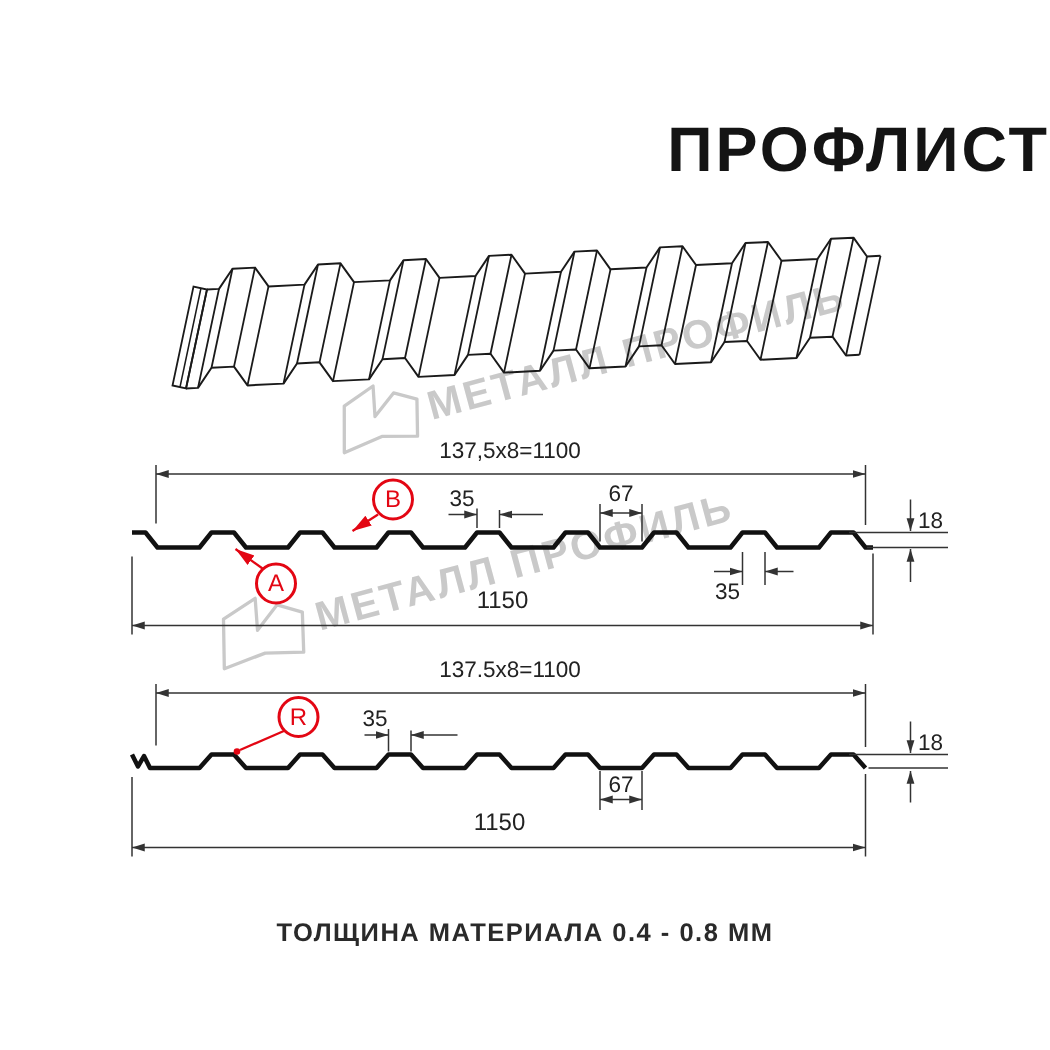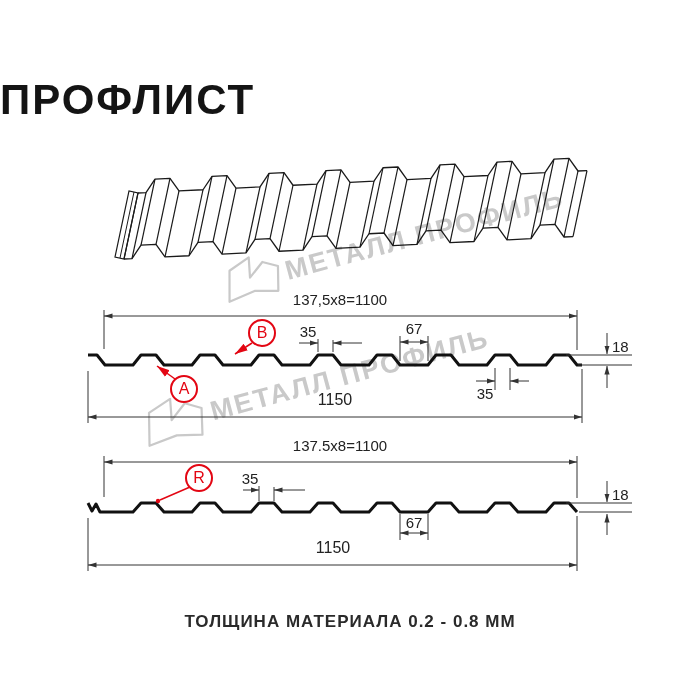--- a/index.html
+++ b/index.html
@@ -1,18 +1,18 @@
 <!DOCTYPE html>
 <html><head>
 <meta charset="utf-8">
 <style>
   html,body{margin:0;padding:0;background:#fff;}
   #page{position:relative;width:700px;height:700px;background:#fff;overflow:hidden;
         font-family:"Liberation Sans",sans-serif;}
-  .title{position:absolute;left:0;top:76px;width:700px;text-align:left;
+  .title{position:absolute;left:0;top:76px;width:700px;text-align:right;
          font-size:42px;font-weight:800;letter-spacing:2px;color:#141414;}
   .subtitle{position:absolute;left:0;top:138px;width:700px;text-align:center;
          font-size:20px;font-weight:600;letter-spacing:1px;color:#1c1c1c;}
   .footer{position:absolute;left:0;top:612px;width:700px;text-align:center;
          font-size:17px;font-weight:600;letter-spacing:1px;color:#2a2a2a;}
   svg{position:absolute;left:0;top:0;}
   svg text{font-family:"Liberation Sans",sans-serif;fill:#222;font-size:15px;}
   .dim{text-anchor:middle;}
   .big{font-size:16px;}
   .wmtext{font-size:27px;font-weight:700;fill:#c9c9c9;letter-spacing:2px;}
@@ -177,14 +177,14 @@
 
       <g>
         <line x1="190" y1="487" x2="160" y2="500" stroke="#e30613" stroke-width="1.5"></line>
         <circle cx="158" cy="501" r="2.2" fill="#e30613"></circle>
         <circle cx="199" cy="478" r="13" fill="none" stroke="#e30613" stroke-width="2"></circle>
         <text class="red" x="199" y="483">R</text>
       </g>
     </g>
   </svg>
 
-  <div class="footer">ТОЛЩИНА МАТЕРИАЛА 0.2 - 0.8 ММ</div>
+  <div class="footer">ТОЛЩИНА МАТЕРИАЛА 0.4 - 0.8 ММ</div>
 </div>
 
 </body></html>

